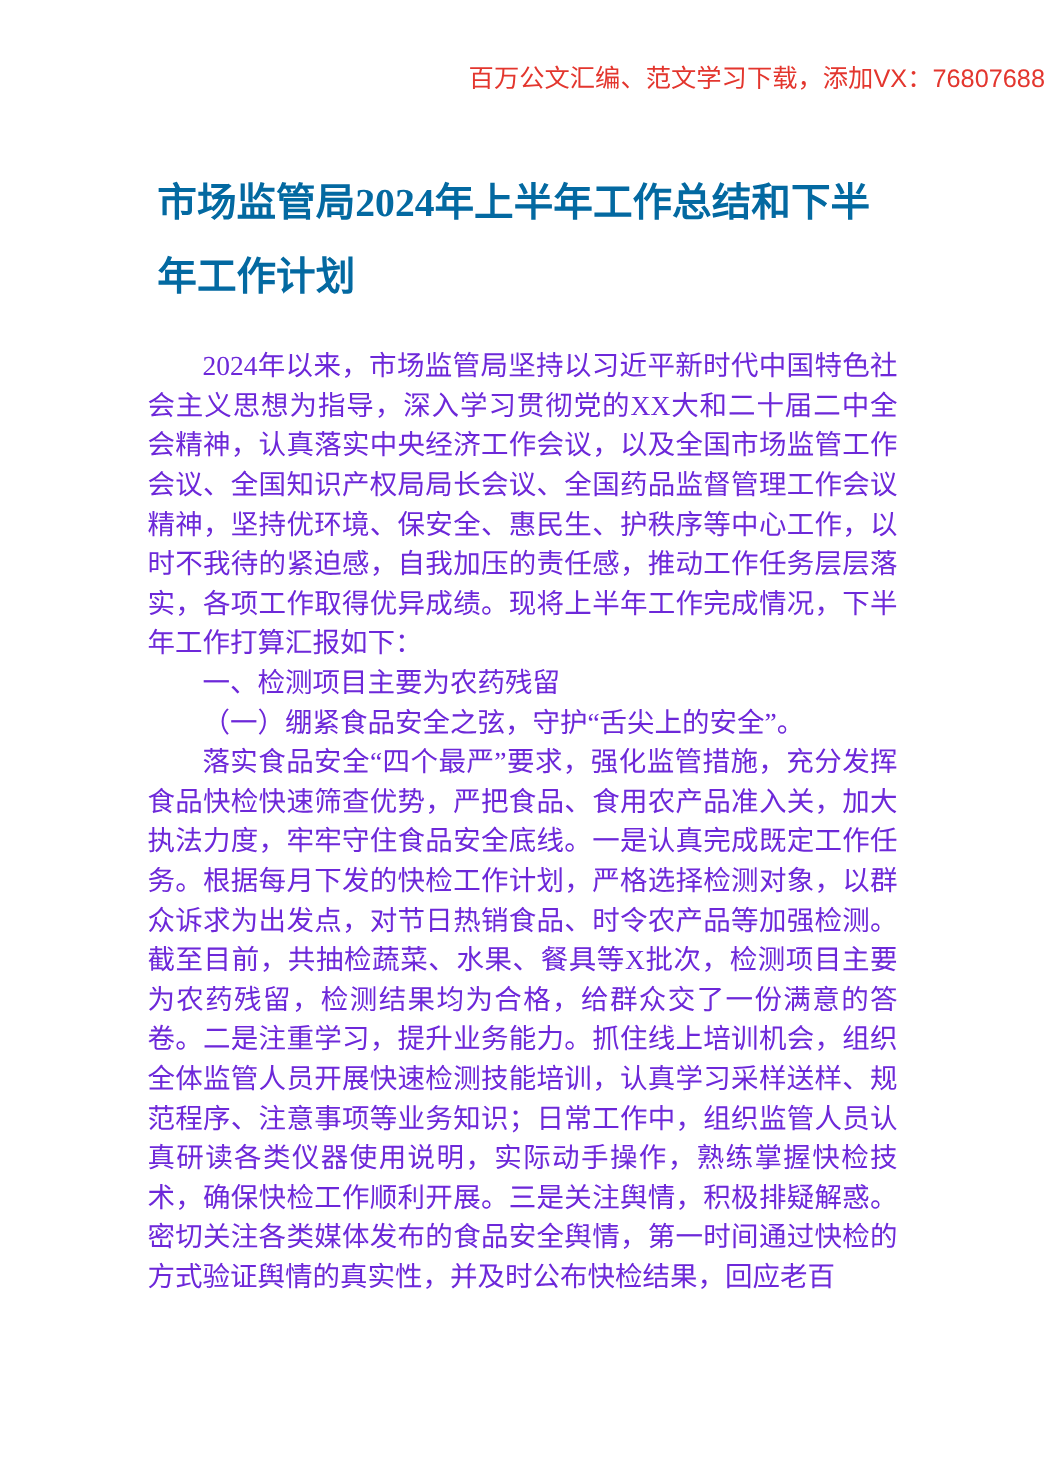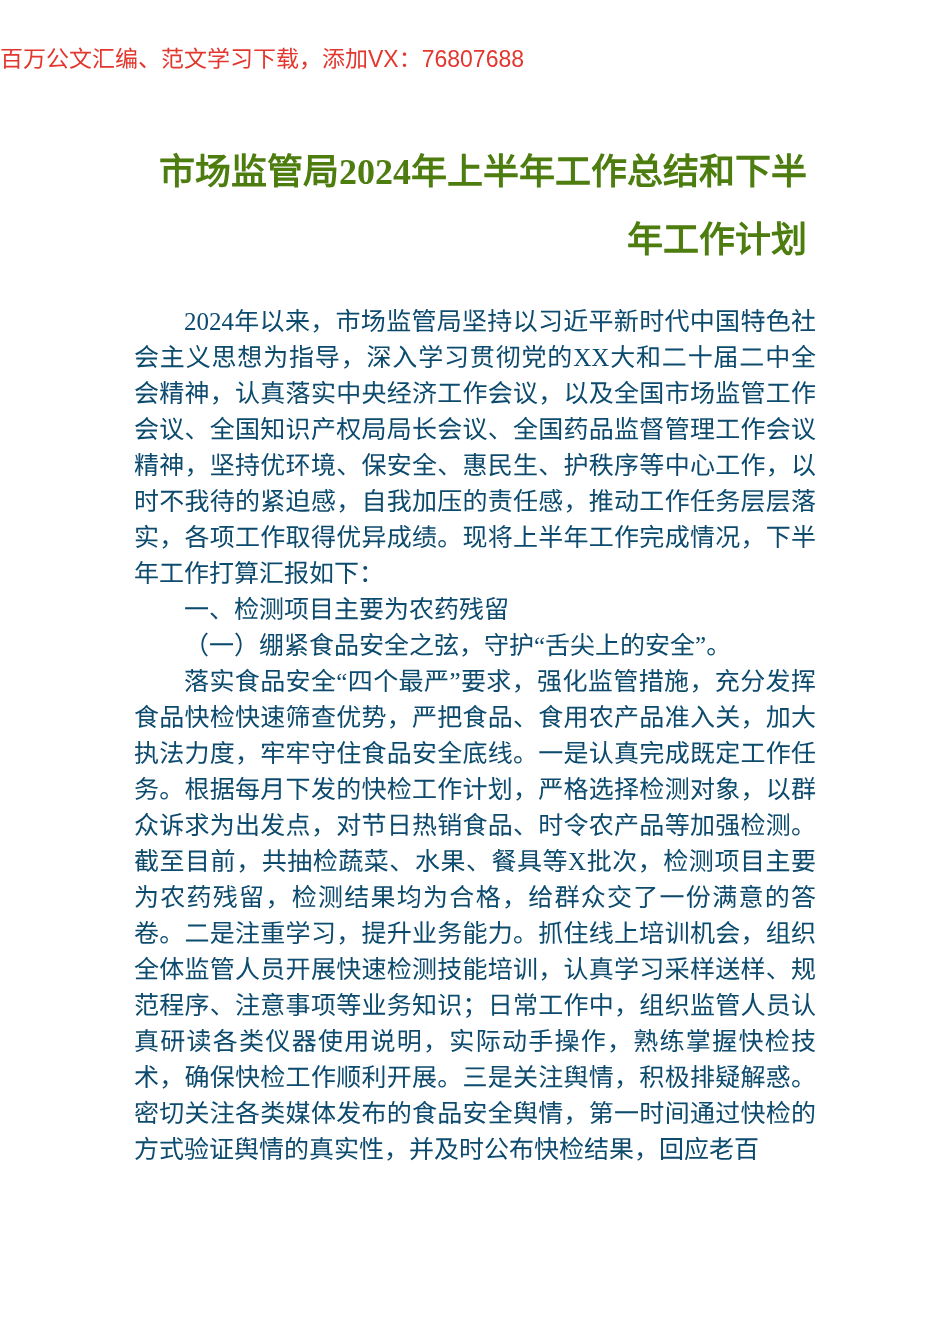--- a/index.html
+++ b/index.html
@@ -9,46 +9,46 @@
   }
   .page {
     position: relative;
     width: 950px;
     height: 1344px;
     background: #ffffff;
     overflow: hidden;
     color: #000000;
   }
   .header-note {
-    margin-top: 44px;
-    text-align: left;
+    margin-top: 56px;
+    text-align: right;
     font-family: "Liberation Sans", sans-serif;
     font-size: 23px;
     line-height: 30px;
     color: #e3362e;
   }
   .doc-title {
     width: 664px;
     margin: 64px auto 0 auto;
-    text-align: right;
+    text-align: left;
     font-family: "Liberation Serif", serif;
     font-weight: 700;
     font-size: 36px;
     line-height: 68px;
-    color: #4d7c0f;
+    color: #0369a1;
   }
   .doc-body {
     width: 682px;
     margin: 30px auto 0 auto;
     font-family: "Liberation Serif", serif;
     font-size: 25px;
     line-height: 36px;
     text-align: justify;
     text-justify: inter-ideograph;
-    color: #0c4a6e;
+    color: #6d28d9;
   }
   .doc-body p {
     margin: 0;
     padding: 0;
     text-indent: 2em;
     word-break: break-all;
   }
 </style>
 </head>
 <body>

